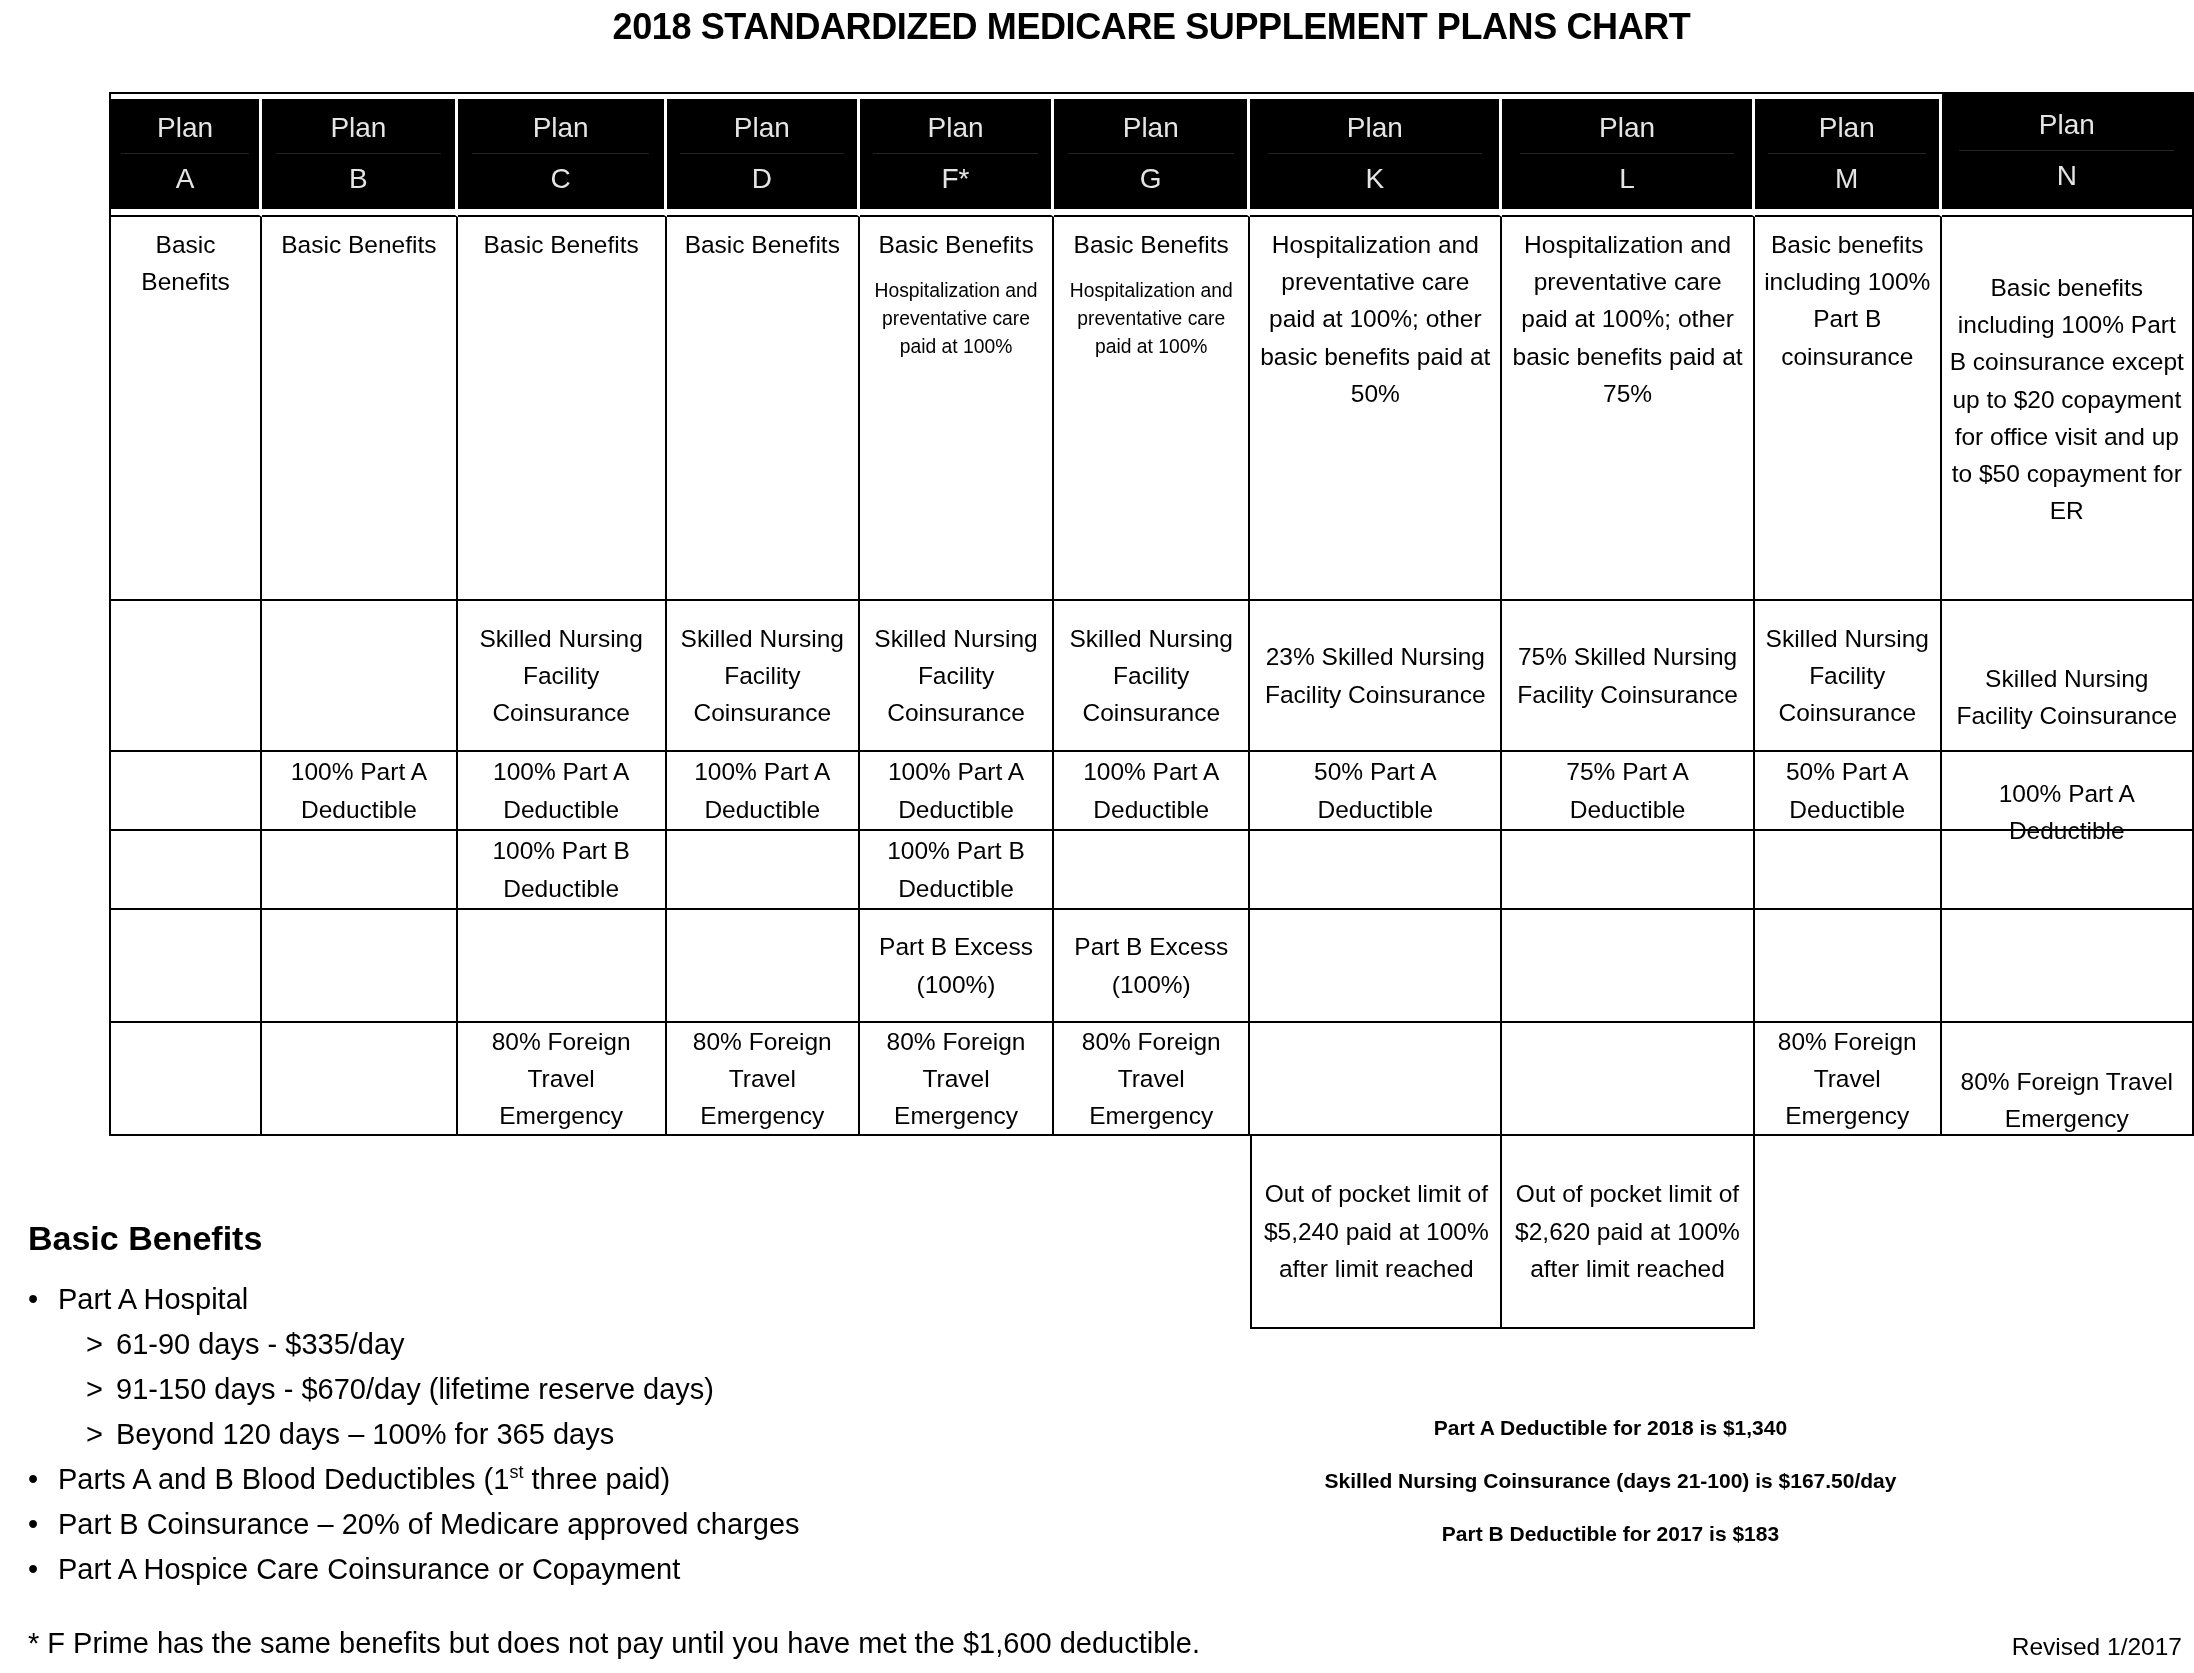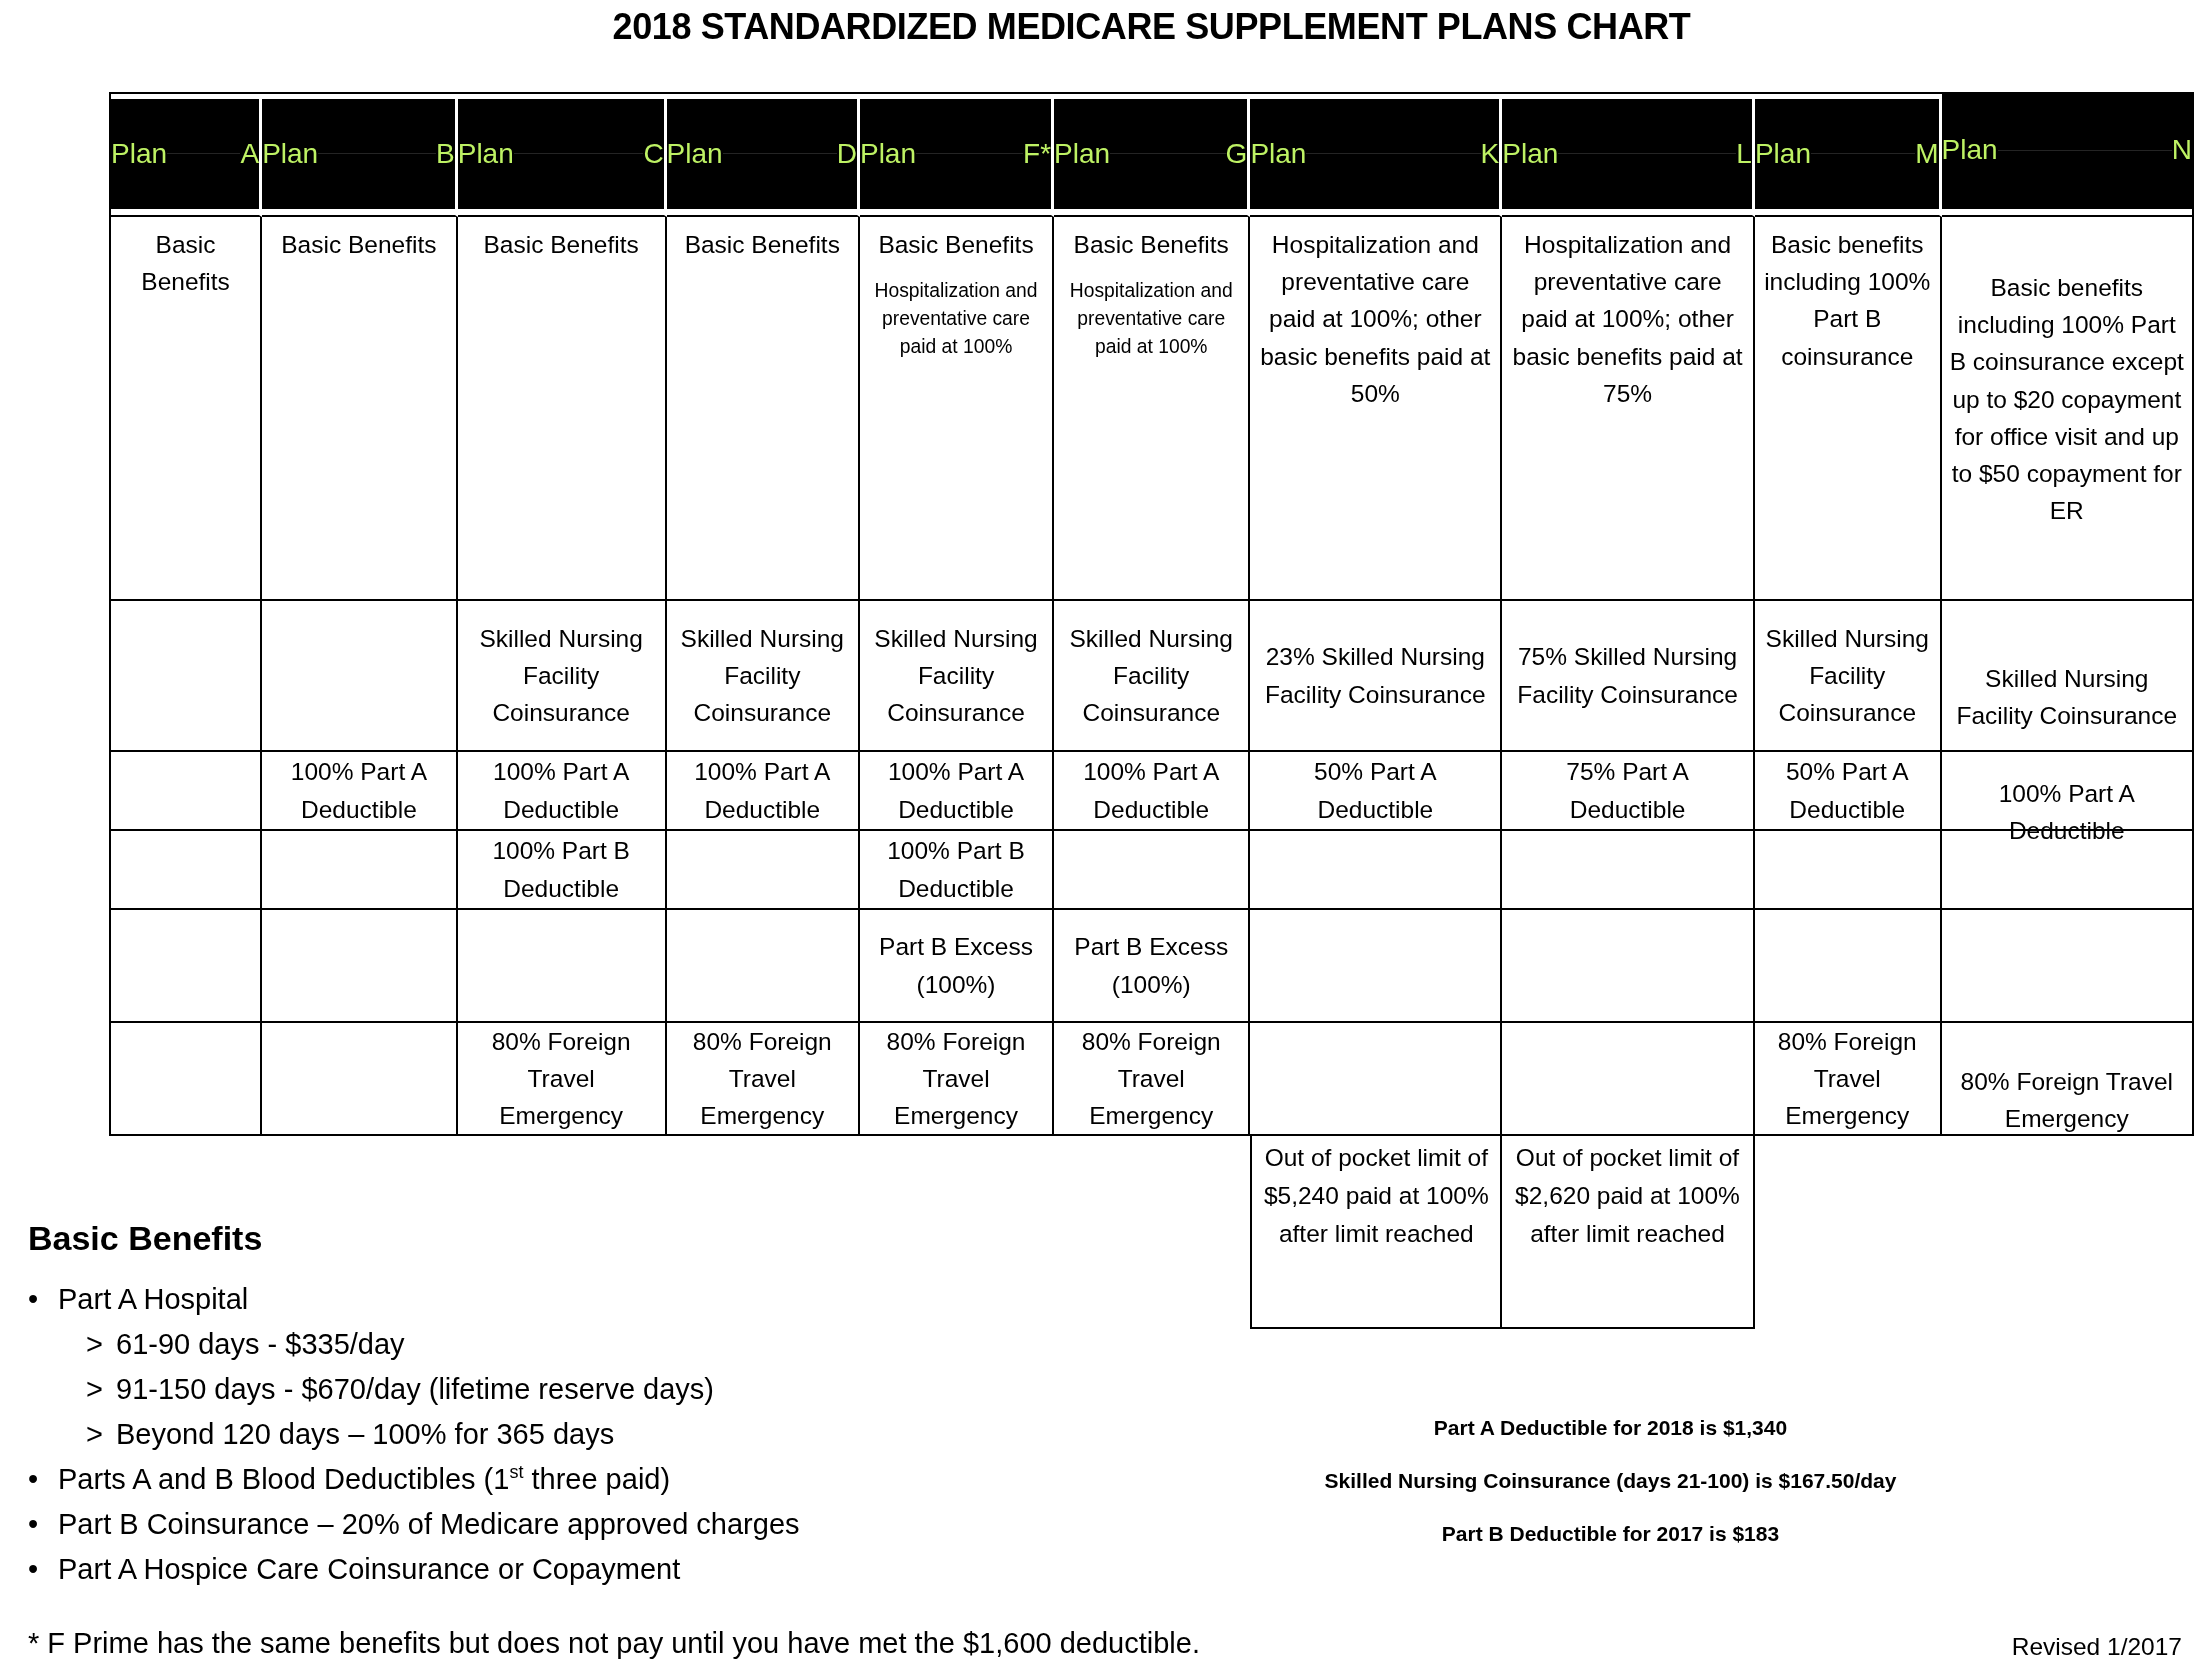--- a/index.html
+++ b/index.html
@@ -4,31 +4,31 @@
 <style>
   html,body{margin:0;padding:0;background:#fff;}
   body{width:2194px;height:1674px;position:relative;font-family:"Liberation Sans",sans-serif;color:#000;overflow:hidden;}
   .title{position:absolute;left:109px;top:6px;width:2085px;text-align:center;font-size:36px;font-weight:bold;letter-spacing:-0.4px;}
   .tbl{position:absolute;left:109px;top:92px;width:2085px;box-sizing:border-box;display:grid;
        grid-template-columns:204fr 264fr 282fr 261fr 262fr 265fr 340fr 341fr 252fr 338fr;
        grid-template-rows:123px 384px 151px 79px 79px 113px 111px;
        border:2.2px solid #000;background:#fff;}
   .hd{position:relative;background:#fff;border-right:3px solid #fff;border-bottom:2.2px solid #000;box-sizing:border-box;}
   .hd.lastcol{border-right:none;}
-  .hdrbox{position:absolute;left:0;right:0;top:4.5px;bottom:6px;background:#000;color:#bef264;display:flex;flex-direction:row;align-items:center;justify-content:center;font-size:28px;}
+  .hdrbox{position:absolute;left:0;right:0;top:4.5px;bottom:6px;background:#000;color:#e5e5e5;display:flex;flex-direction:column;align-items:center;justify-content:center;font-size:28px;}
   .hn .hdrbox{top:-2.2px;}
   .hdr-divider{width:86%;border-top:1.5px solid #242424;margin:9px 0;}
   .cell{box-sizing:border-box;border-right:2.2px solid #000;border-bottom:2.2px solid #000;display:flex;flex-direction:column;align-items:center;justify-content:center;text-align:center;font-size:24.5px;line-height:1.52;padding:3px 6px;background:#fff;}
   .cell.lastcol{border-right:none;margin-top:43px;}
   .cell.rlast{border-bottom:none;}
   .cell.rtop{justify-content:flex-start;padding-top:9px;}
   .sub{font-size:19.3px;line-height:1.45;margin-top:14px;}
   .oop-row{position:absolute;left:109px;top:1136px;width:2085px;box-sizing:border-box;padding:0 2.2px;display:grid;
        grid-template-columns:204fr 264fr 282fr 261fr 262fr 265fr 340fr 341fr 252fr 338fr;grid-auto-rows:193px;}
-  .oop{box-sizing:border-box;border:2.2px solid #000;border-top:none;display:flex;align-items:flex-start;justify-content:center;text-align:center;font-size:24.5px;line-height:1.55;padding:3px 7.4px;background:#fff;}
+  .oop{box-sizing:border-box;border:2.2px solid #000;border-top:none;display:flex;align-items:center;justify-content:center;text-align:center;font-size:24.5px;line-height:1.55;padding:3px 7.4px;background:#fff;}
   .oop.second{border-left:none;}
   .bl{position:absolute;left:28px;top:1219px;}
   .bl-h{font-size:34px;font-weight:bold;margin-bottom:19.3px;}
   .bl-line{font-size:29px;height:45px;display:flex;align-items:center;}
   .bl-line .bl-b{display:inline-block;width:30px;}
   .bl-line.ind{padding-left:58px;}
   .bl-line sup{font-size:18px;line-height:0;}
   .rates{position:absolute;left:1076px;top:1401px;width:1069px;text-align:center;font-size:21px;font-weight:bold;}
   .rates div{line-height:53px;}
   .footnote{position:absolute;left:28px;top:1627px;font-size:29px;}

